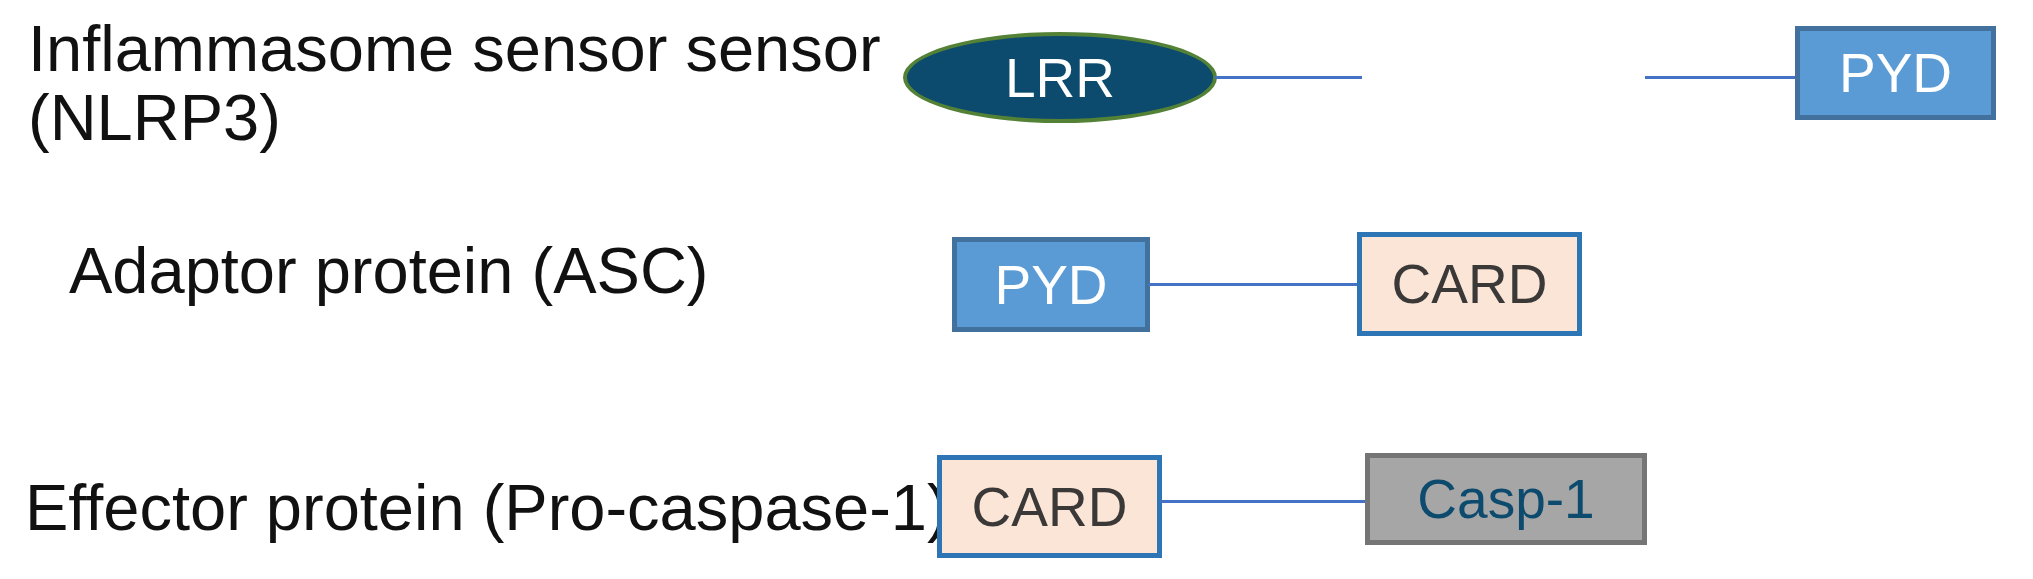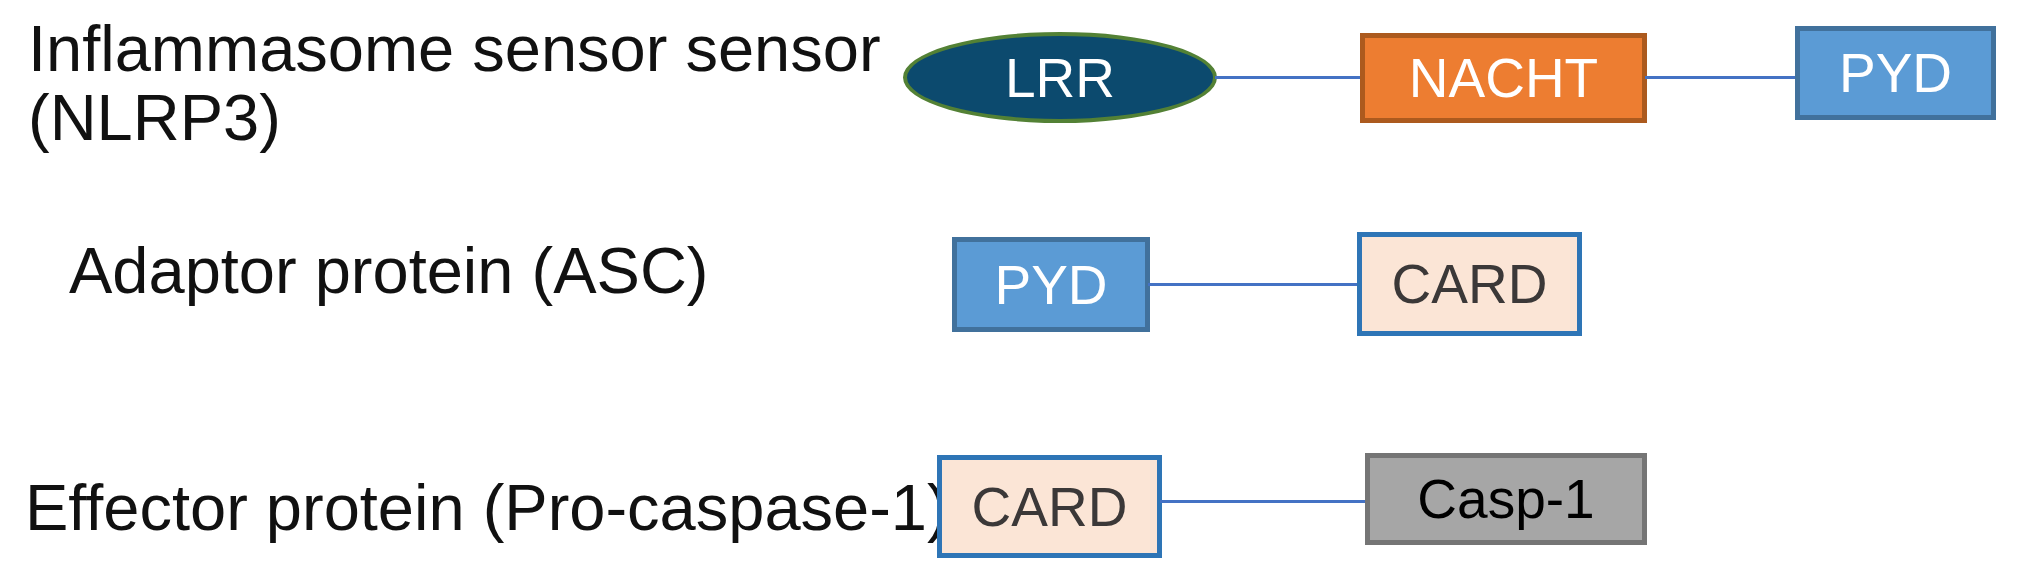--- a/index.html
+++ b/index.html
@@ -53,39 +53,36 @@
                    background: #5B9BD5; border: 5px solid #41719C; color: #ffffff; }
   #conn-3        { left: 1148px; top: 283px; width: 211px; }
   #card-asc      { left: 1357px; top: 232px; width: 225px; height: 104px;
                    background: #FBE5D6; border: 5px solid #2E75B6; color: #3B3838; }
   
   #label-casp    { left: 25px;  top: 473px; }
   #card-casp     { left: 937px;  top: 455px; width: 225px; height: 103px;
                    background: #FBE5D6; border: 5px solid #2E75B6; color: #3B3838; }
   #conn-4        { left: 1160px; top: 500px; width: 207px; }
   #casp1         { left: 1365px; top: 453px; width: 282px; height: 92px;
-                   background: #A6A6A6; border: 5px solid #757575; color: #000000; }
+                   background: #A6A6A6; border: 5px solid #757575; color: #0c4a6e; }
 </style>
 </head>
 <body>
 
 <div id="canvas">
 
   <div class="row-label" id="label-nlrp3">Inflammasome sensor sensor
 (NLRP3)</div>
 
   <div class="domain" id="lrr">
     <span>LRR</span>
   </div>
 
   <div class="connector" id="conn-1"></div>
 
-  <div class="domain" id="nacht">
-    <span>NACHT</span>
-  </div>
 
   <div class="connector" id="conn-2"></div>
 
   <div class="domain" id="pyd-nlrp3">
     <span>PYD</span>
   </div>
 
   <div class="row-label" id="label-asc">Adaptor protein (ASC)</div>
 
   <div class="domain" id="pyd-asc">

